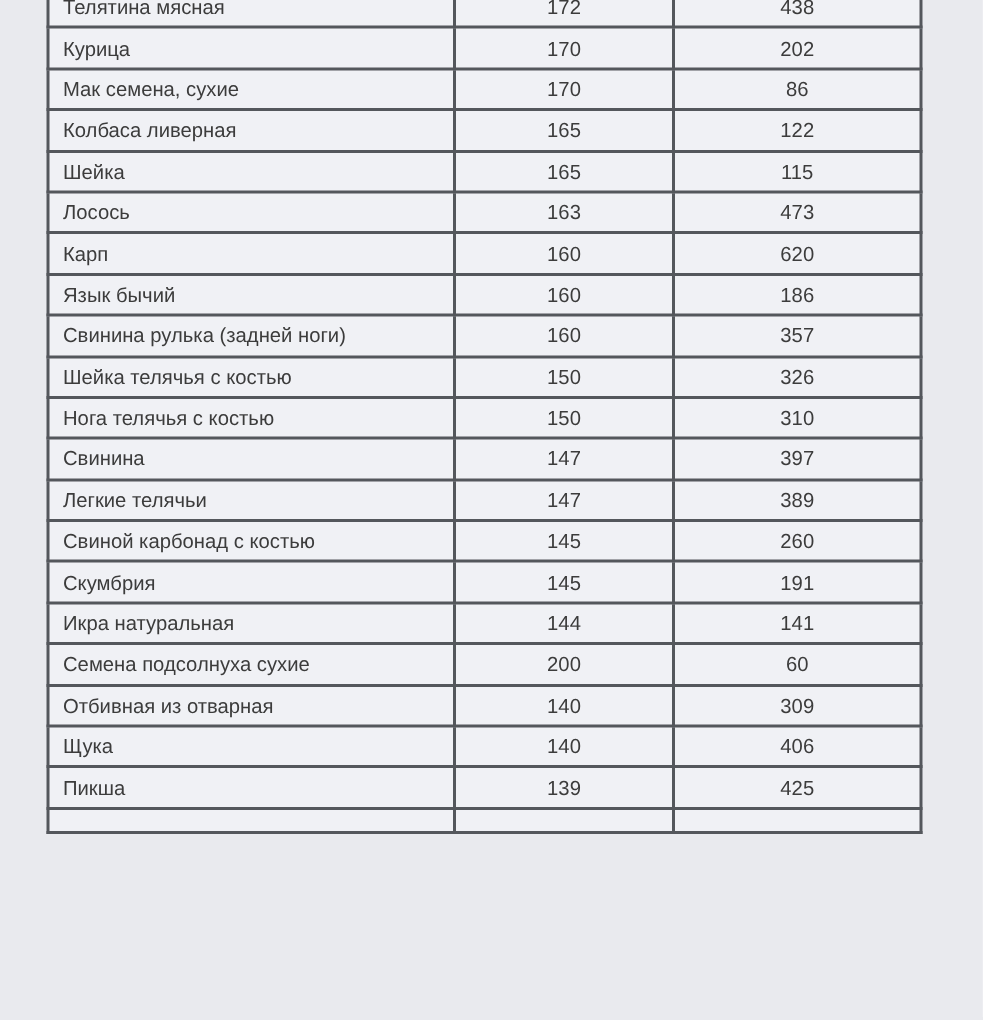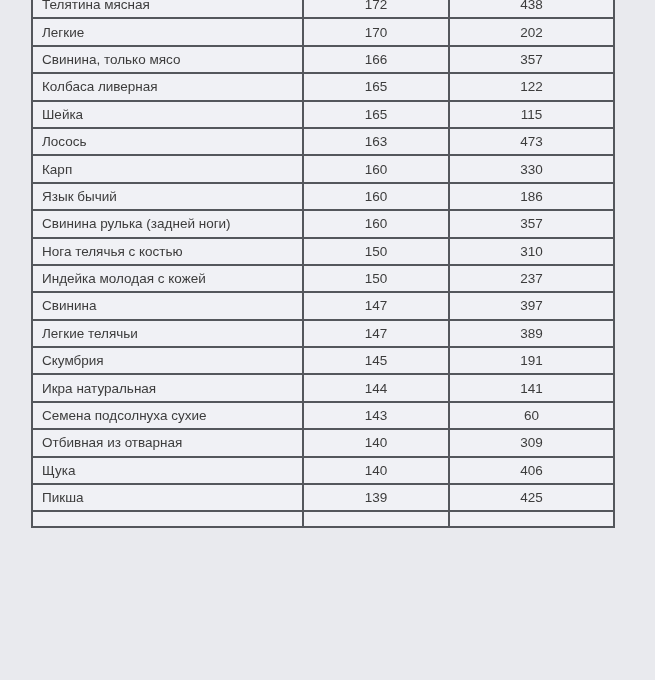--- a/index.html
+++ b/index.html
@@ -51,92 +51,97 @@
       <col class="c-val1">
       <col class="c-val2">
     </colgroup>
     <tbody id="table-body">
         <tr>
           <td class="name">Телятина мясная</td>
           <td class="num">172</td>
           <td class="num">438</td>
         </tr>
         <tr>
-          <td class="name">Легкие</td>
+          <td class="name">Курица</td>
           <td class="num">170</td>
           <td class="num">202</td>
         </tr>
         <tr>
-          <td class="name">Свинина, только мясо</td>
-          <td class="num">166</td>
-          <td class="num">357</td>
+          <td class="name">Мак семена, сухие</td>
+          <td class="num">170</td>
+          <td class="num">86</td>
         </tr>
         <tr>
           <td class="name">Колбаса ливерная</td>
           <td class="num">165</td>
           <td class="num">122</td>
         </tr>
         <tr>
           <td class="name">Шейка</td>
           <td class="num">165</td>
           <td class="num">115</td>
         </tr>
         <tr>
           <td class="name">Лосось</td>
           <td class="num">163</td>
           <td class="num">473</td>
         </tr>
         <tr>
           <td class="name">Карп</td>
           <td class="num">160</td>
-          <td class="num">330</td>
+          <td class="num">620</td>
         </tr>
         <tr>
           <td class="name">Язык бычий</td>
           <td class="num">160</td>
           <td class="num">186</td>
         </tr>
         <tr>
           <td class="name">Свинина рулька (задней ноги)</td>
           <td class="num">160</td>
           <td class="num">357</td>
         </tr>
         <tr>
+          <td class="name">Шейка телячья с костью</td>
+          <td class="num">150</td>
+          <td class="num">326</td>
+        </tr>
+        <tr>
           <td class="name">Нога телячья с костью</td>
           <td class="num">150</td>
           <td class="num">310</td>
-        </tr>
-        <tr>
-          <td class="name">Индейка молодая с кожей</td>
-          <td class="num">150</td>
-          <td class="num">237</td>
         </tr>
         <tr>
           <td class="name">Свинина</td>
           <td class="num">147</td>
           <td class="num">397</td>
         </tr>
         <tr>
           <td class="name">Легкие телячьи</td>
           <td class="num">147</td>
           <td class="num">389</td>
+        </tr>
+        <tr>
+          <td class="name">Свиной карбонад с костью</td>
+          <td class="num">145</td>
+          <td class="num">260</td>
         </tr>
         <tr>
           <td class="name">Скумбрия</td>
           <td class="num">145</td>
           <td class="num">191</td>
         </tr>
         <tr>
           <td class="name">Икра натуральная</td>
           <td class="num">144</td>
           <td class="num">141</td>
         </tr>
         <tr>
           <td class="name">Семена подсолнуха сухие</td>
-          <td class="num">143</td>
+          <td class="num">200</td>
           <td class="num">60</td>
         </tr>
         <tr>
           <td class="name">Отбивная из отварная</td>
           <td class="num">140</td>
           <td class="num">309</td>
         </tr>
         <tr>
           <td class="name">Щука</td>
           <td class="num">140</td>

